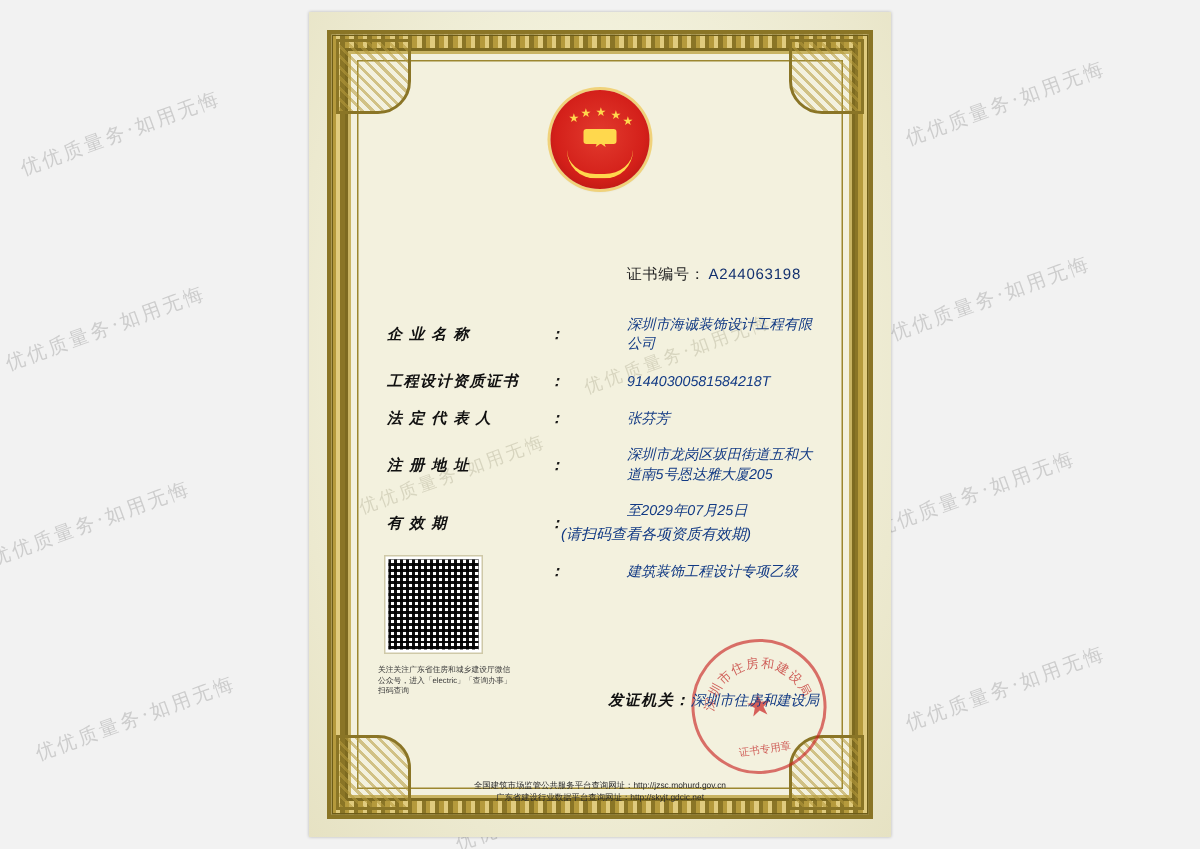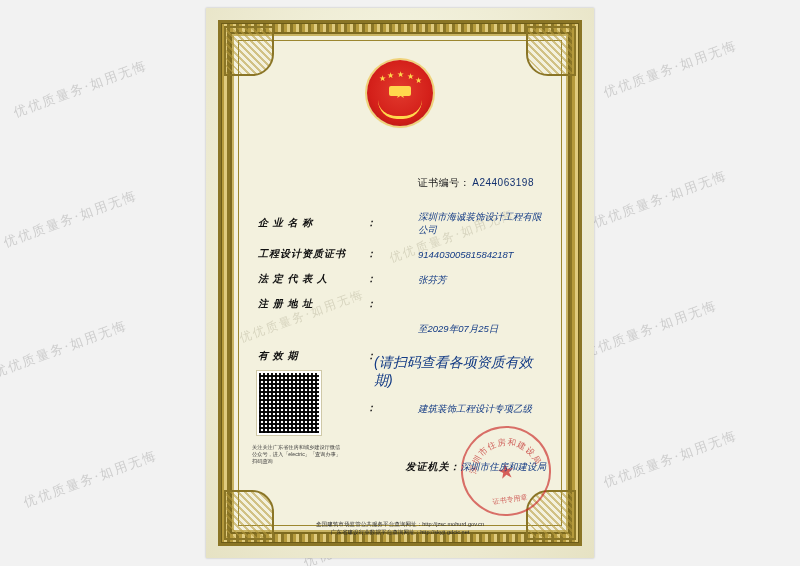--- a/index.html
+++ b/index.html
@@ -116,21 +116,21 @@
 
   
   .fields{position:absolute;left:52px;top:202px;right:44px;}
   .row{display:flex;align-items:center;margin-bottom:11px;font-size:10px;color:#1a1a1a;font-style:italic;}
   .row .label{
     width:108px;flex:0 0 108px;font-weight:bold;color:#111;
     letter-spacing:1px;white-space:nowrap;
   }
   .row .colon{width:8px;flex:0 0 8px;font-weight:bold;}
   .row .value{color:#123a84;font-size:9.5px;line-height:13px;word-break:break-all;margin-left:44px;}
-  .sub{font-size:14px;color:#123a84;margin-top:19px;}
+  .sub{font-size:10px;color:#123a84;margin-top:2px;}
   .grade-val{color:#123a84;}
 
   
   .qr{
     position:absolute;left:50px;top:362px;width:60px;height:60px;
     background:#fff;padding:2px;border:1px solid #cfc9a8;
   }
   .qr-inner{
     width:100%;height:100%;
     background-image:
@@ -259,20 +259,21 @@
 
       <div class="row">
         <div class="label">法 定 代 表 人</div>
         <div class="colon">：</div>
         <div class="value">张芬芳</div>
       </div>
 
       <div class="row">
         <div class="label">注 册 地 址</div>
         <div class="colon">：</div>
+        <div class="value">深圳市龙岗区坂田街道五和大道南5号恩达雅大厦205</div>
       </div>
 
       <div class="row">
         <div class="label">有 效 期</div>
         <div class="colon">：</div>
         <div>
           <div class="value">至2029年07月25日</div>
           <div class="sub">(请扫码查看各项资质有效期)</div>
         </div>
       </div>

